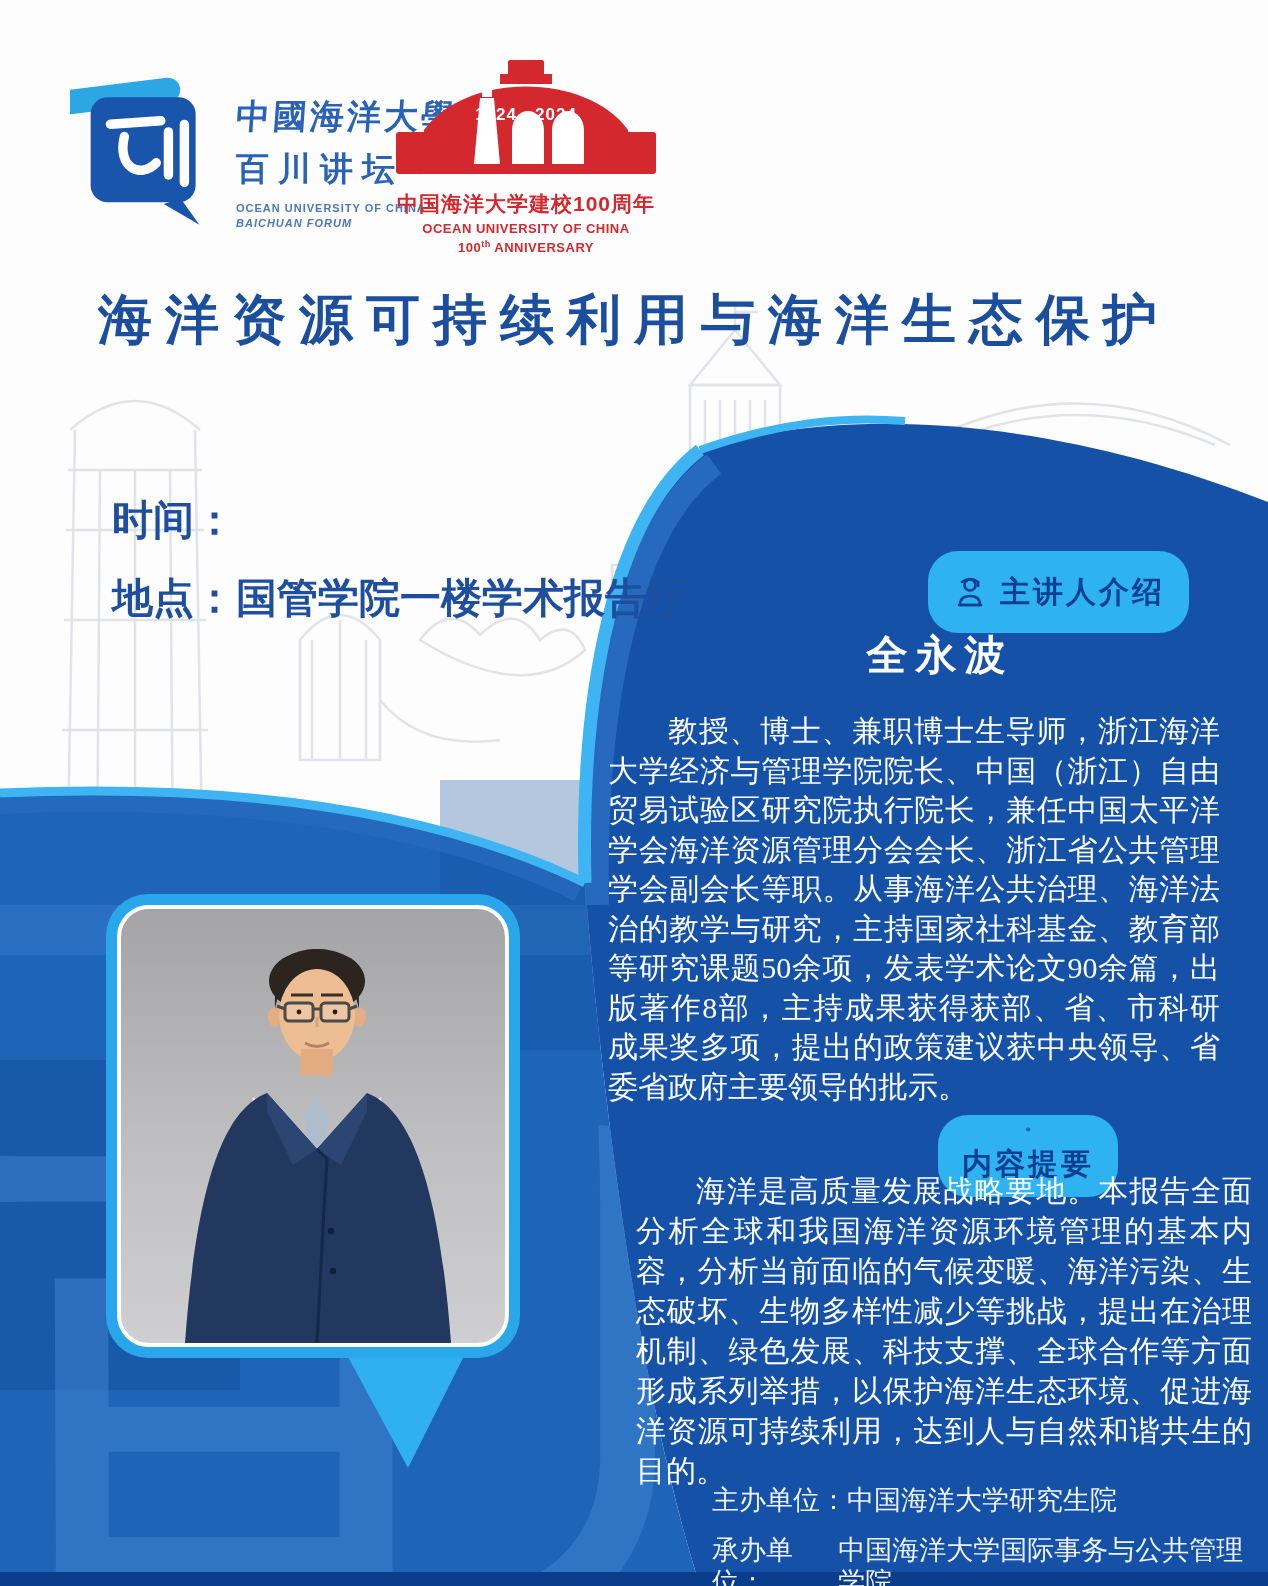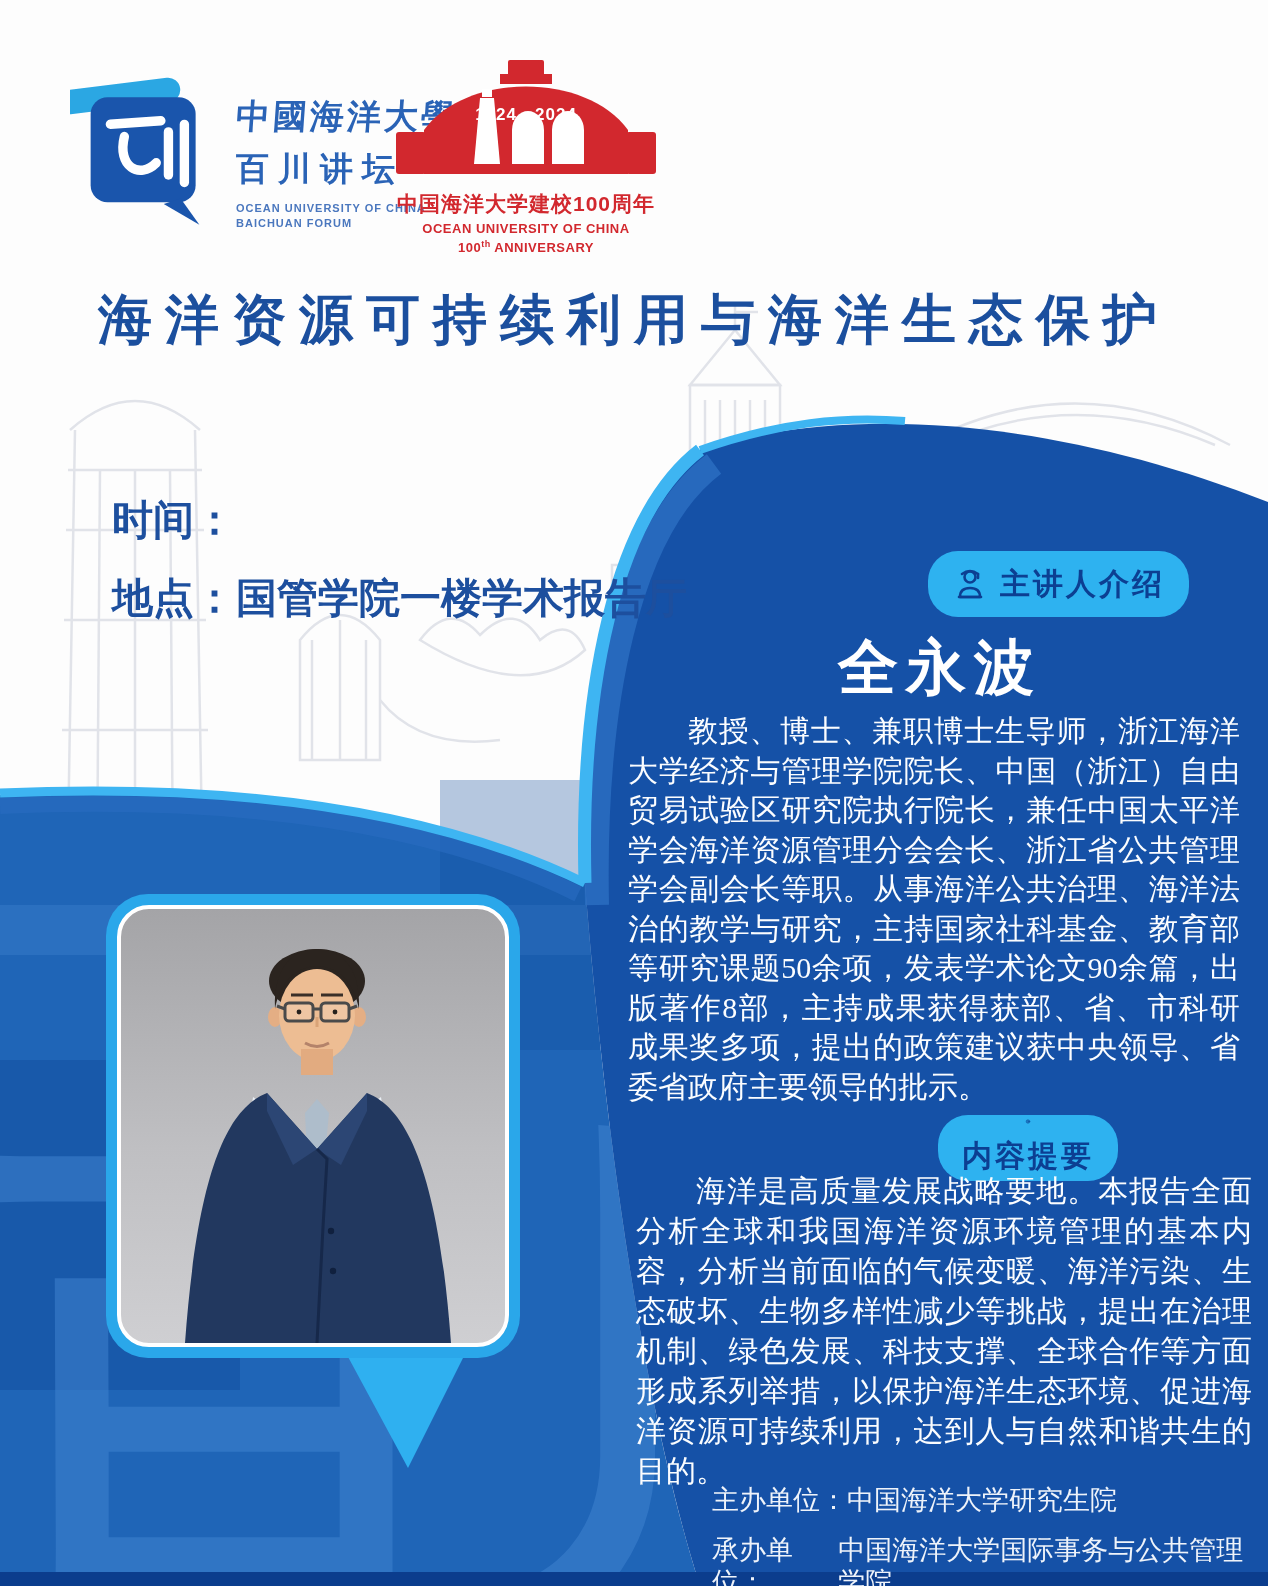--- a/index.html
+++ b/index.html
@@ -12,50 +12,50 @@
 
   
   .logo-baichuan{left:70px;top:60px;display:flex;gap:16px;z-index:6;}
   .lb-text{padding-top:34px;color:#2a63b6;}
   .lb-calli{font-size:34px;font-weight:bold;letter-spacing:3px;transform:skewX(-4deg);}
   .lb-forum{font-size:33px;font-weight:bold;letter-spacing:9px;margin-top:7px;
             font-family:"Liberation Sans","DejaVu Sans",sans-serif;}
   .lb-en{font-size:11px;font-weight:bold;letter-spacing:1px;margin-top:10px;color:#4a77be;
          font-family:"Liberation Sans","DejaVu Sans",sans-serif;}
   .lb-en2{font-size:11px;font-weight:bold;letter-spacing:1px;margin-top:3px;color:#4a77be;
-          font-family:"Liberation Sans","DejaVu Sans",sans-serif;}
+          font-family:"Liberation Sans","DejaVu Sans",sans-serif;font-style:italic;}
 
   .logo-cent{left:388px;top:34px;width:276px;text-align:center;z-index:6;color:#d2282e;}
   .cent-zh{font-size:21px;font-weight:bold;letter-spacing:1px;margin-top:2px;
            font-family:"Liberation Sans","DejaVu Sans",sans-serif;}
   .cent-en{font-size:13px;font-weight:bold;letter-spacing:.5px;margin-top:3px;
            font-family:"Liberation Sans","DejaVu Sans",sans-serif;}
   .cent-en sup{font-size:9px;}
 
   
   .main-title{left:0;right:0;top:284px;text-align:center;font-size:54px;font-weight:bold;
               color:#1b4f9e;letter-spacing:13px;z-index:6;}
   .event-info{left:112px;top:496px;z-index:6;color:#1d4f9e;font-weight:bold;}
   .event-line{display:flex;align-items:baseline;gap:1px;font-size:41px;line-height:48px;}
   .event-line + .event-line{margin-top:30px;}
 
   
   .pill{display:inline-flex;align-items:center;gap:12px;background:#2eb2f0;border-radius:30px;
-        padding:4px 24px;height:58px;z-index:6;
+        padding:12px 24px;height:58px;z-index:6;
         font-family:"Liberation Sans","DejaVu Sans",sans-serif;
         font-weight:bold;font-size:30px;color:#0c3f92;letter-spacing:3px;}
   .pill-speaker{left:928px;top:551px;}
   .pill-summary{left:938px;top:1115px;flex-direction:column;}
 
   
   .speaker-name{left:640px;width:600px;top:628px;text-align:center;color:#ffffff;
-                font-size:60px;letter-spacing:8px;font-weight:600;z-index:6;}
+                font-size:41px;letter-spacing:8px;font-weight:600;z-index:6;}
   .para{color:#fbfdff;font-size:30px;line-height:39.5px;text-align:justify;text-indent:2em;
         z-index:6;}
-  .speaker-bio{left:628px;top:711px;width:612px;}
+  .speaker-bio{left:608px;top:711px;width:612px;}
   .summary-text{left:636px;top:1171px;width:616px;line-height:40px;}
 
   .footer{left:712px;top:1484px;z-index:6;color:#eef3fa;font-size:27px;}
   .footer-line{display:flex;gap:0;line-height:32px;}
   .footer-line + .footer-line{margin-top:18px;}
 
   
   .photo-tail{left:312px;top:1316px;z-index:5;}
   .photo-frame{left:106px;top:894px;width:414px;height:464px;background:#2aa7ea;
                border-radius:42px;z-index:6;}

